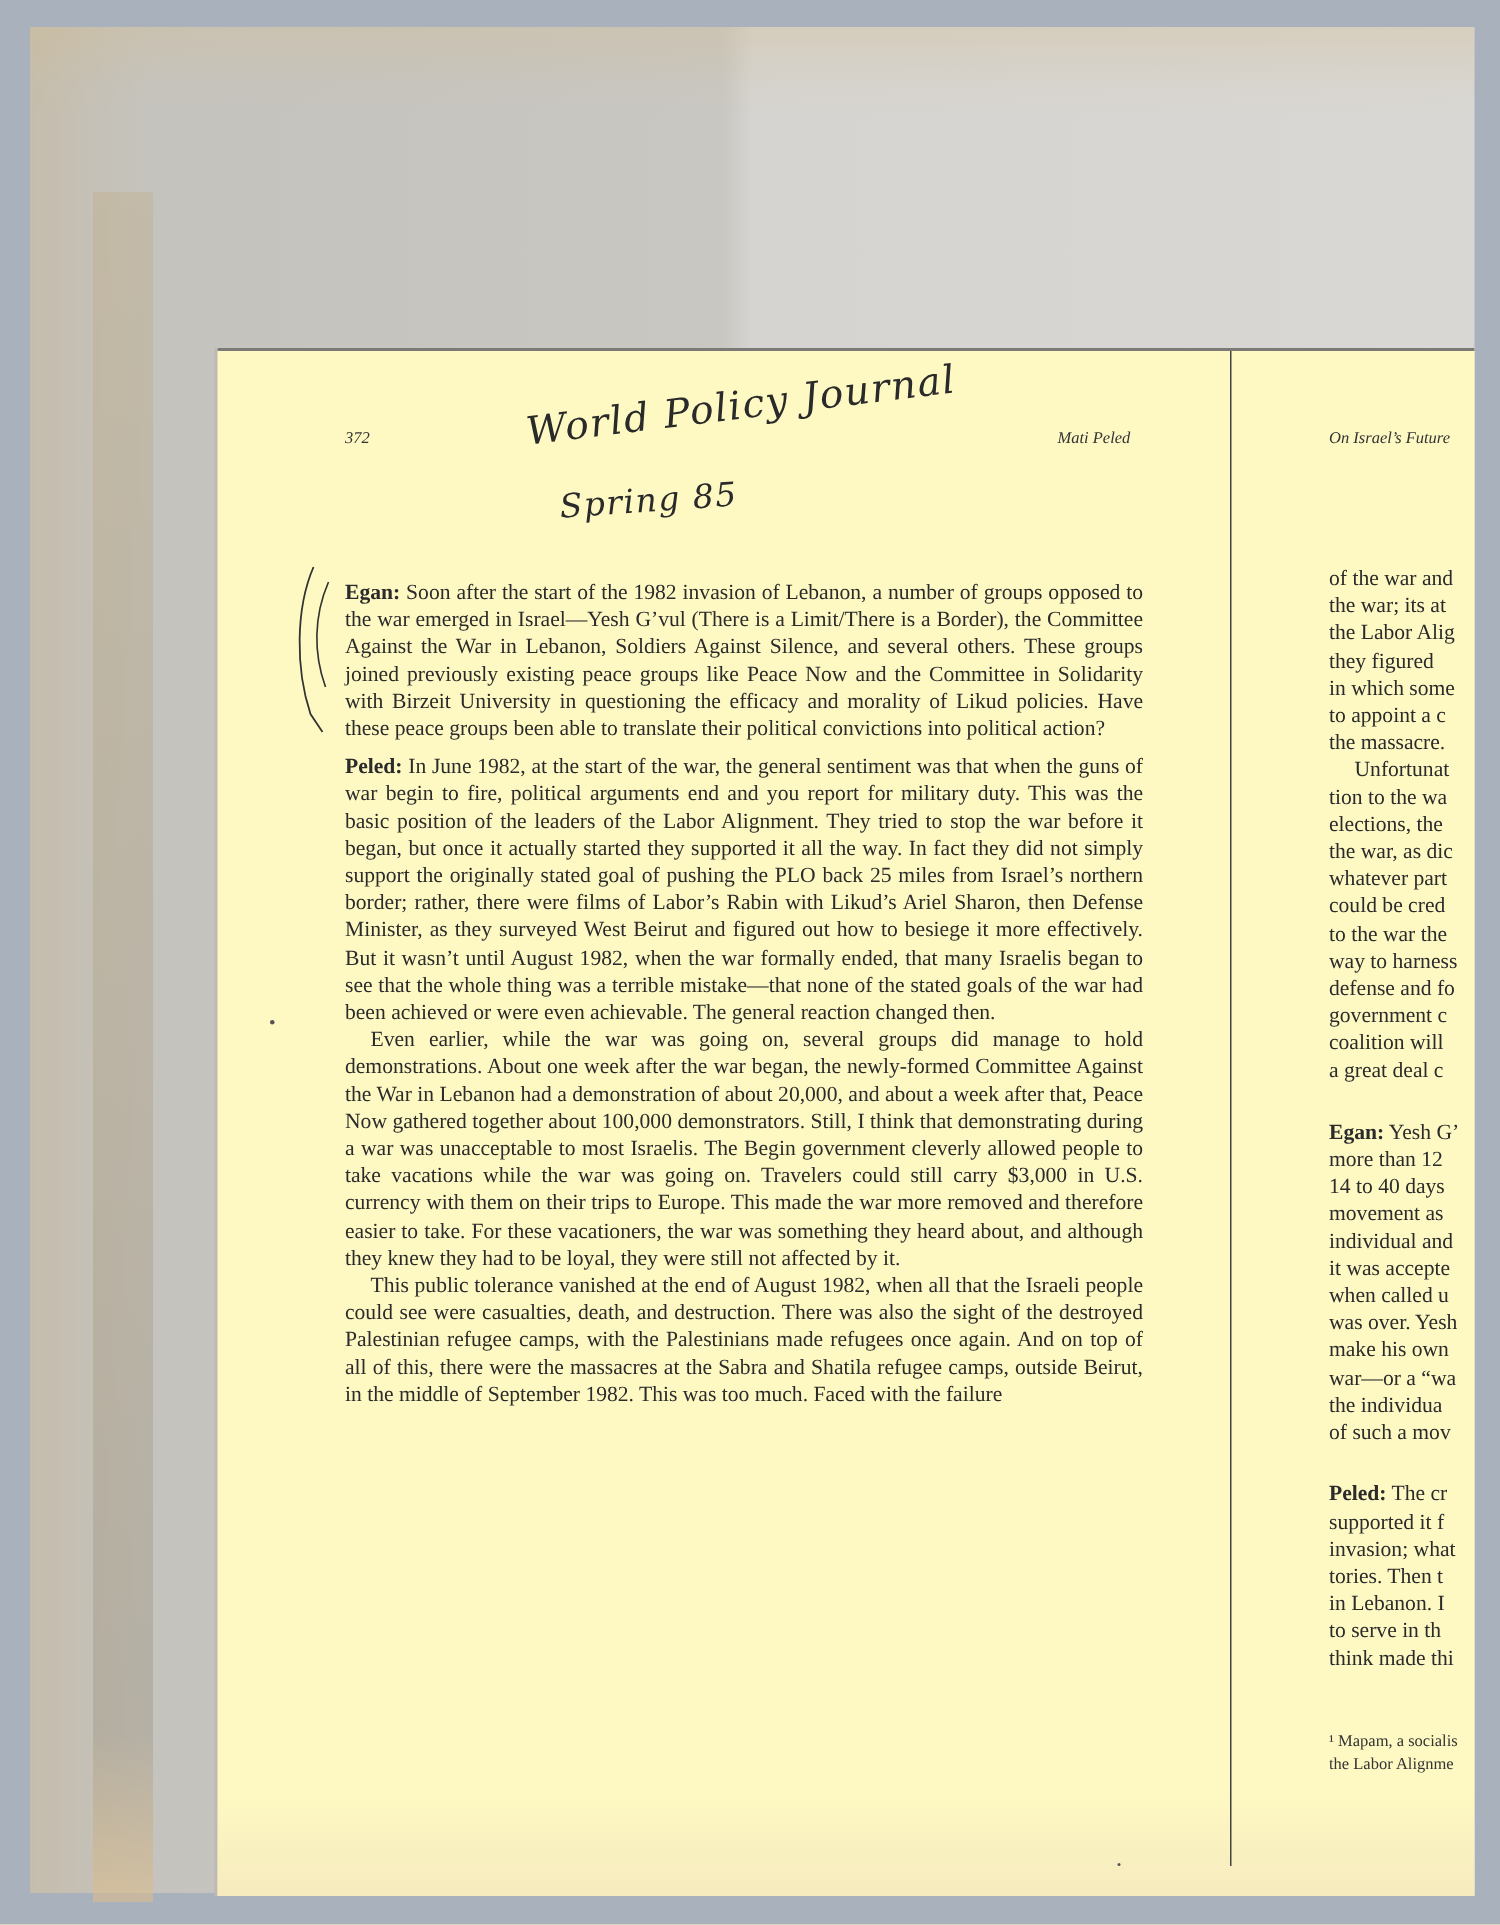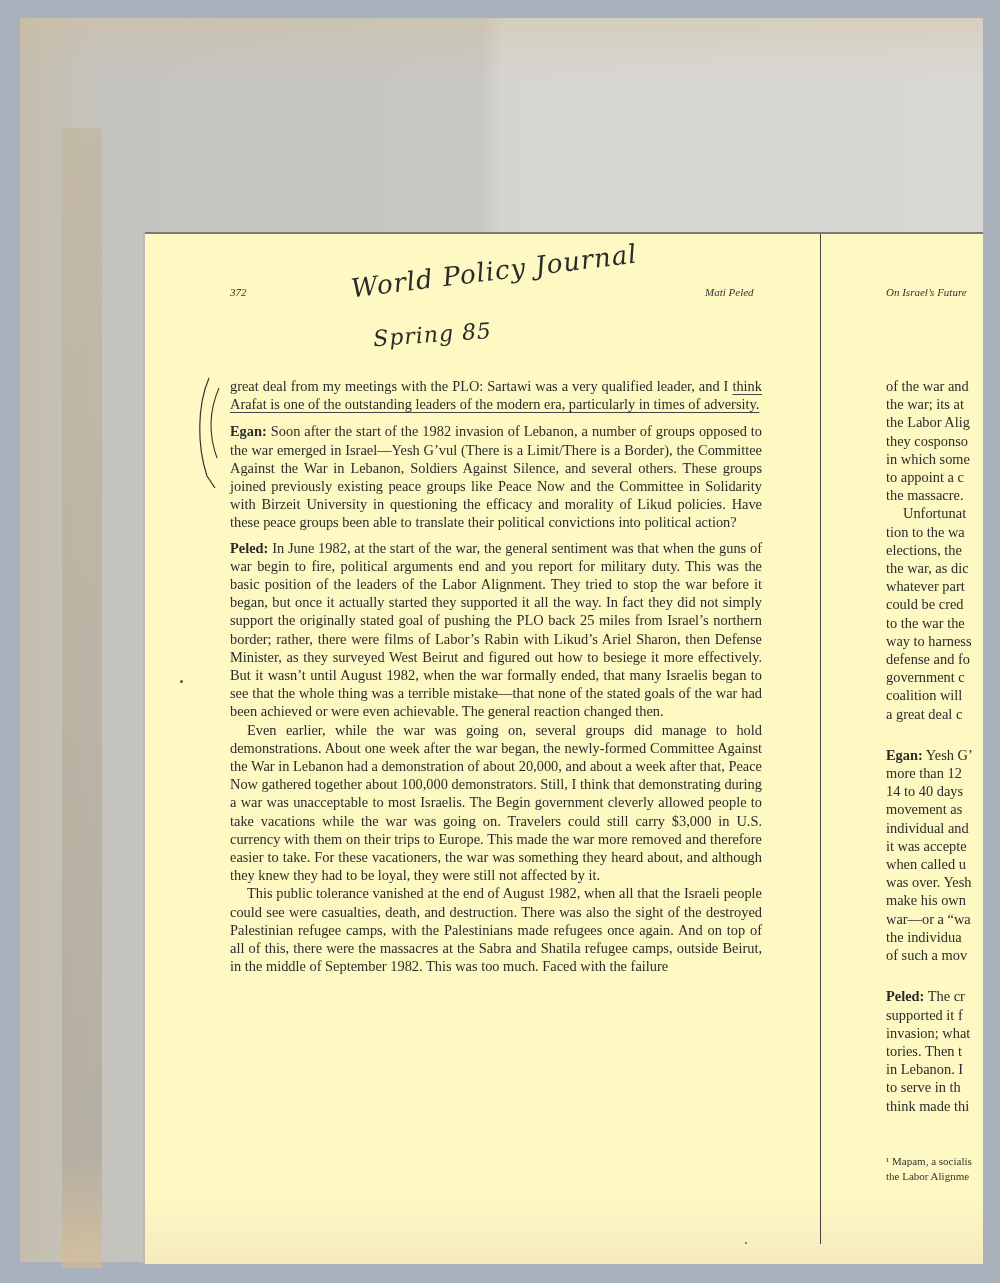--- a/index.html
+++ b/index.html
@@ -83,42 +83,39 @@
 
   <div class="handwriting" style="left:205px; top:22px; transform: rotate(-7deg);">World Policy Journal</div>
   <div class="handwriting" style="left:228px; top:88px; font-size:22px; transform: rotate(-4deg);">Spring 85</div>
 
   <svg class="bracket" viewBox="0 0 40 115">
     <path d="M14 2 C 2 30, 2 70, 12 100 L 20 112" stroke="#333" stroke-width="1.2" fill="none"></path>
     <path d="M24 12 C 14 35, 14 60, 22 82" stroke="#333" stroke-width="1.1" fill="none"></path>
   </svg>
 
   <div class="body-col">
-    <p>
-      <span>great deal from my meetings with the PLO: Sartawi was a very qualified leader, and I </span><span class="underline-hand">think Arafat is one of the outstanding leaders of the modern era, particularly in times of adversity.</span>
-    </p>
     <p class="gap" style="margin-top:9px;">
       <span class="speaker">Egan:</span><span> Soon after the start of the 1982 invasion of Lebanon, a number of groups opposed to the war emerged in Israel—Yesh G’vul (There is a Limit/There is a Border), the Committee Against the War in Lebanon, Soldiers Against Silence, and several others. These groups joined previously existing peace groups like Peace Now and the Committee in Solidarity with Birzeit University in questioning the efficacy and morality of Likud poli­cies. Have these peace groups been able to translate their political convic­tions into political action?</span>
     </p>
     <p class="gap">
       <span class="speaker">Peled:</span><span> In June 1982, at the start of the war, the general sentiment was that when the guns of war begin to fire, political arguments end and you report for military duty. This was the basic position of the leaders of the Labor Alignment. They tried to stop the war before it began, but once it actually started they supported it all the way. In fact they did not simply support the originally stated goal of pushing the PLO back 25 miles from Israel’s northern border; rather, there were films of Labor’s Rabin with Likud’s Ariel Sharon, then Defense Minister, as they surveyed West Beirut and figured out how to besiege it more effectively. But it wasn’t until August 1982, when the war formally ended, that many Israelis began to see that the whole thing was a terrible mistake—that none of the stated goals of the war had been achieved or were even achievable. The general reaction changed then.</span>
     </p>
     <p class="indent">Even earlier, while the war was going on, several groups did manage to hold demonstrations. About one week after the war began, the newly-formed Committee Against the War in Lebanon had a demonstration of about 20,000, and about a week after that, Peace Now gathered together about 100,000 demonstrators. Still, I think that demonstrating during a war was unacceptable to most Israelis. The Begin government cleverly allowed people to take vacations while the war was going on. Travelers could still carry $3,000 in U.S. currency with them on their trips to Europe. This made the war more removed and therefore easier to take. For these vacationers, the war was something they heard about, and although they knew they had to be loyal, they were still not affected by it.</p>
     <p class="indent">This public tolerance vanished at the end of August 1982, when all that the Israeli people could see were casualties, death, and destruction. There was also the sight of the destroyed Palestinian refugee camps, with the Palestinians made refugees once again. And on top of all of this, there were the massacres at the Sabra and Shatila refugee camps, outside Beirut, in the middle of September 1982. This was too much. Faced with the failure</p>
   </div>
 
   <div class="col-divider"></div>
 
   <span class="running-head" style="left:741px; top:52px; white-space:nowrap;font-style:italic;">On Israel’s Future</span>
 
   <div class="right-col">
     <p>of the war and</p>
     <p>the war; its at</p>
     <p>the Labor Alig</p>
-    <p>they cosponso</p>
+    <p>they figured</p>
     <p>in which some</p>
     <p>to appoint a c</p>
     <p>the massacre.</p>
     <p class="indent">Unfortunat</p>
     <p>tion to the wa</p>
     <p>elections, the</p>
     <p>the war, as dic</p>
     <p>whatever part</p>
     <p>could be cred</p>
     <p>to the war the</p>

